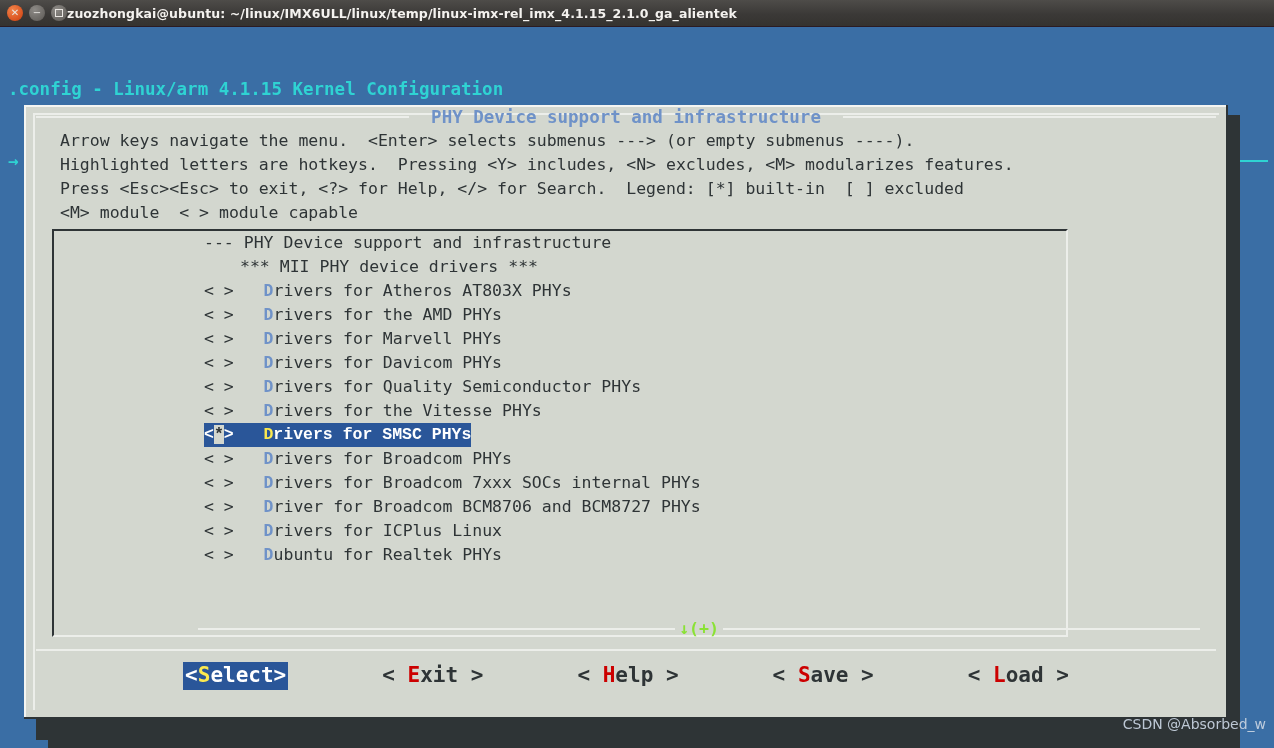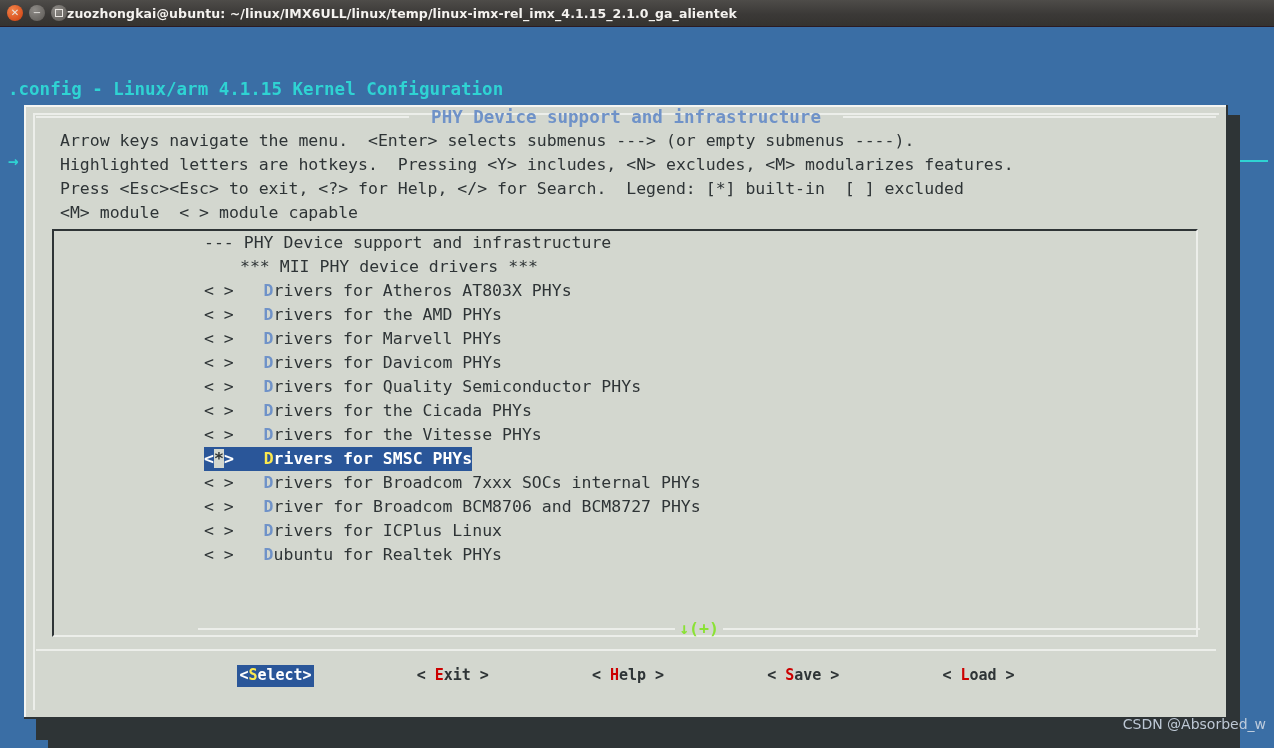--- a/index.html
+++ b/index.html
@@ -172,21 +172,21 @@
     color: #2e3436;
     font-size: 16.5px;
     line-height: 24px;
     white-space: pre;
   }
 
   
   #menubox {
     position: absolute;
     left: 28px; top: 124px;
-    width: 1146px; height: 408px;
+    width: 1016px; height: 408px;
     background: #d3d7cf;
     box-sizing: border-box;
     border-top: 2px solid #2e3436;
     border-left: 2px solid #2e3436;
     border-right: 2px solid #eceeea;
     border-bottom: 2px solid #eceeea;
   }
   .row {
     position: relative;
     height: 24px;
@@ -199,20 +199,21 @@
   .row .tag {
     color: #2e3436;
   }
   .row .hot {
     color: #6f92c8;
     font-weight: bold;
   }
   .row.selected {
     background: transparent;
     padding-left: 0;
+    font-family: Liberation Mono, monospace;
   }
   .row.selected .sel {
     display: inline-block;
     background: #2a5699;
     color: #ffffff;
     font-weight: bold;
     margin-left: 150px;
   }
   .row.selected .sel .hot {
     color: #fce94f;
@@ -255,22 +256,22 @@
     background: #eceeea;
   }
   #buttons {
     position: absolute;
     left: 12px; top: 556px;
     width: 1180px;
     height: 30px;
     display: flex;
     justify-content: center;
     align-items: center;
-    gap: 15px;
-    font-size: 15px;
+    gap: 6px;
+    font-size: 21px;
     font-weight: bold;
     white-space: pre;
   }
   .btn {
     color: #2e3436;
     padding: 1px 0 3px 0;
     margin: 0 44px;
     white-space: pre;
   }
   .btn .k { color: #cc0000; }
@@ -348,23 +349,23 @@
 
       <div id="menubox">
         <div id="menurows">
             <div class="row" style="padding-left: 150px;">--- PHY Device support and infrastructure</div>
             <div class="row" style="padding-left: 186px;">*** MII PHY device drivers ***</div>
             <div class="row"><span class="tag">&lt; &gt;   </span><span class="hot">D</span><span>rivers for Atheros AT803X PHYs</span></div>
             <div class="row"><span class="tag">&lt; &gt;   </span><span class="hot">D</span><span>rivers for the AMD PHYs</span></div>
             <div class="row"><span class="tag">&lt; &gt;   </span><span class="hot">D</span><span>rivers for Marvell PHYs</span></div>
             <div class="row"><span class="tag">&lt; &gt;   </span><span class="hot">D</span><span>rivers for Davicom PHYs</span></div>
             <div class="row"><span class="tag">&lt; &gt;   </span><span class="hot">D</span><span>rivers for Quality Semiconductor PHYs</span></div>
-            <div class="row"><span class="tag">&lt; &gt;   </span><span class="hot">D</span><span>rivers for the Cicada PHYs</span></div>
             <div class="row"><span class="tag">&lt; &gt;   </span><span class="hot">D</span><span>rivers for the Vitesse PHYs</span></div>
             <div class="row selected"><span class="sel"><span>&lt;</span><span class="cursor">*</span><span>&gt;</span><span>   </span><span class="hot">D</span><span>rivers for SMSC PHYs</span></span></div>
+            <div class="row"><span class="tag">&lt; &gt;   </span><span class="hot">D</span><span>rivers for Broadcom PHYs</span></div>
             <div class="row"><span class="tag">&lt; &gt;   </span><span class="hot">D</span><span>rivers for Broadcom 7xxx SOCs internal PHYs</span></div>
             <div class="row"><span class="tag">&lt; &gt;   </span><span class="hot">D</span><span>river for Broadcom BCM8706 and BCM8727 PHYs</span></div>
             <div class="row"><span class="tag">&lt; &gt;   </span><span class="hot">D</span><span>rivers for ICPlus Linux</span></div>
             <div class="row"><span class="tag">&lt; &gt;   </span><span class="hot">D</span><span>ubuntu for Realtek PHYs</span></div>
           </div>
         <div id="scrollhint">
           <span class="lead"></span>
           <span class="r"></span>
           <span class="m">↓(+)</span>
           <span class="r"></span>

